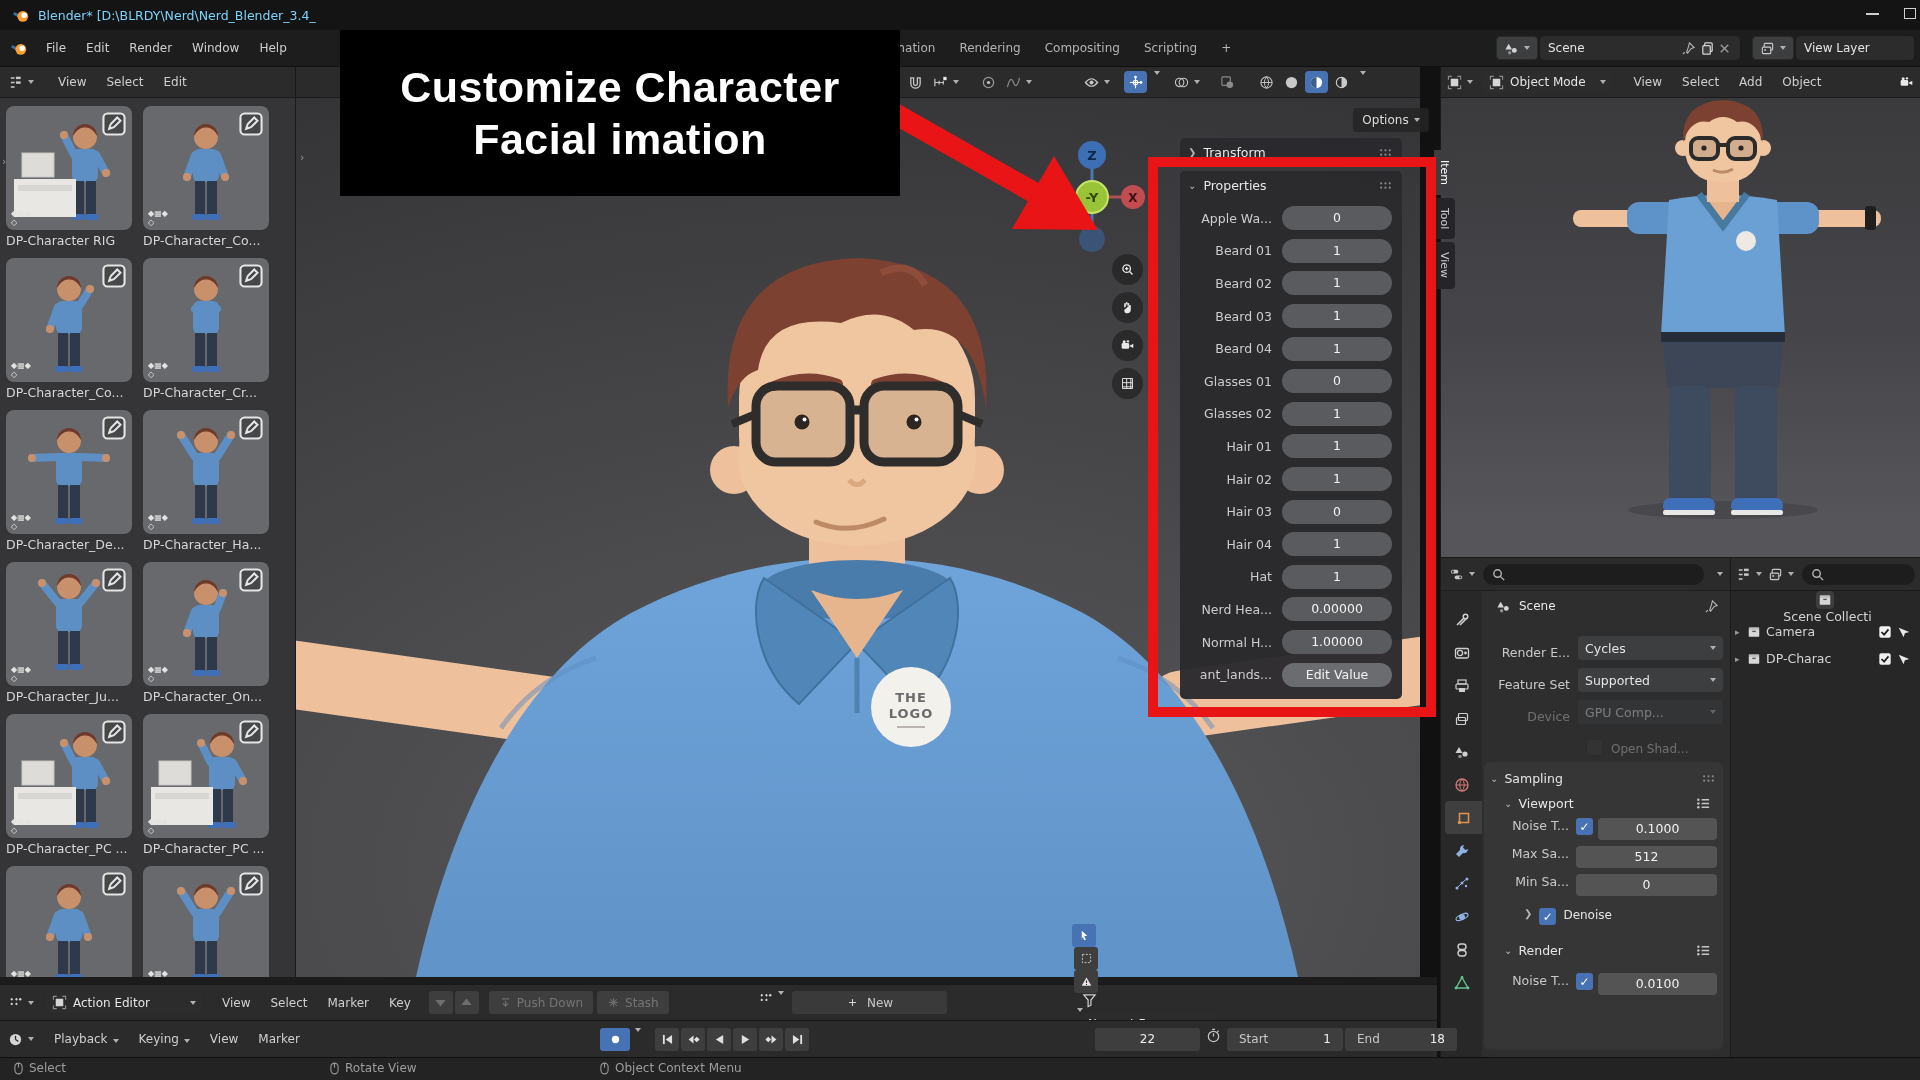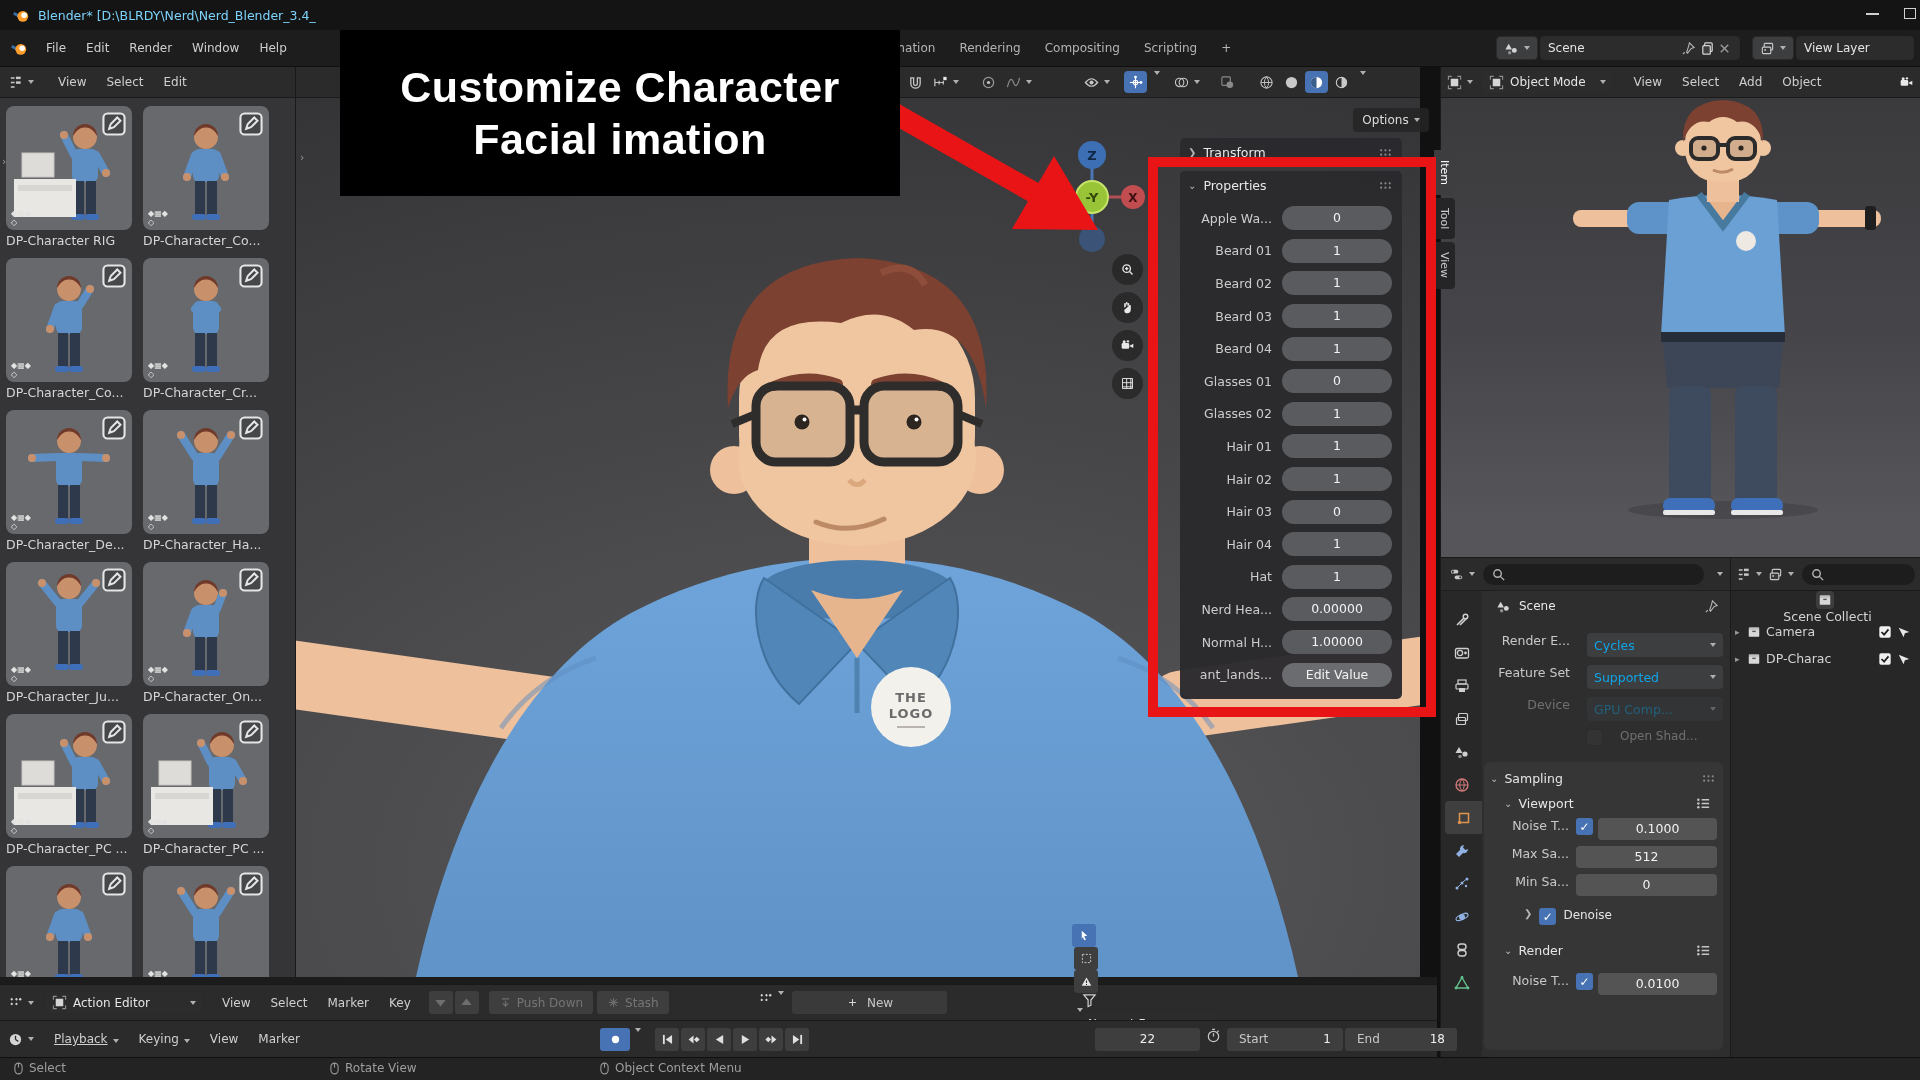--- a/index.html
+++ b/index.html
@@ -54,23 +54,23 @@
   .rvph{position:absolute;left:1440px;top:67px;width:480px;height:31px;background:#2b2b2b;border-bottom:1px solid #1a1a1a;border-left:1px solid #1a1a1a;display:flex;align-items:center;padding:0 6px;}
   
   .props{left:1440px;top:557px;width:290px;height:500px;background:#2e2e2e;border-left:1px solid #1a1a1a;border-top:1px solid #1a1a1a;overflow:hidden;}
   .pehead{position:absolute;left:0;top:0;width:290px;height:33px;background:#2b2b2b;border-bottom:1px solid #1f1f1f;display:flex;align-items:center;padding:0 8px;}
   .searchbox{flex:1;height:21px;background:#1d1d1d;border-radius:11px;display:flex;align-items:center;padding:0 8px;margin:0 8px;}
   .ptabs{position:absolute;left:0;top:33px;width:41px;height:467px;background:#282828;display:flex;flex-direction:column;align-items:stretch;padding-top:12px;}
   .ptab{height:33px;display:flex;align-items:center;justify-content:center;}
   .ptab.on{background:#3f3f3f;border-radius:4px 0 0 4px;margin-left:4px;}
   .ptab svg{width:16px;height:16px;}
   .pcontent{position:absolute;left:41px;top:33px;width:249px;height:467px;padding:8px 8px 0 2px;}
-  .prow{display:flex;align-items:flex-start;height:27px;margin-bottom:5px;gap:9px;}
+  .prow{display:flex;align-items:flex-end;height:27px;margin-bottom:5px;}
   .prlab{width:94px;text-align:right;padding-right:8px;color:#c9c9c9;white-space:nowrap;overflow:hidden;flex:none;font-size:12.5px;}
-  .pdrop{flex:1;height:24px;background:#3c3e40;border-radius:4px;display:flex;align-items:center;padding:0 7px;color:#0ea5e9;font-size:12.5px;}
+  .pdrop{flex:1;height:24px;background:#3c3e40;border-radius:4px;display:flex;align-items:center;padding:0 7px;color:#e5e5e5;font-size:12.5px;}
   .pdrop .cr{margin-left:auto;}
   .dis{opacity:.42;}
   .chk{width:17px;height:17px;border-radius:3px;background:#4772b3;color:#fff;font-size:12px;display:inline-flex;align-items:center;justify-content:center;flex:none;}
   .chk.off{background:#3a3a3a;border:1px solid #2a2a2a;}
   .panelbox{background:#363636;border-radius:6px;padding:4px 6px;margin-top:6px;}
   .phead{height:25px;display:flex;align-items:center;color:#e6e6e6;font-size:12.5px;}
   .phead .tw{color:#b5b5b5;margin-right:6px;font-size:10px;}
   .vrow{display:flex;align-items:flex-start;height:26px;margin:2px 0;}
   .vlab{width:86px;text-align:right;padding-right:7px;color:#c9c9c9;white-space:nowrap;overflow:hidden;flex:none;font-size:12.5px;}
   .vfield{flex:1;height:22px;line-height:22px;background:#545454;border-radius:4px;text-align:center;color:#f2f2f2;font-size:12.5px;}
@@ -1324,21 +1324,21 @@
   </div>
 
   <div class="abs tline">
     <span class="ico">
         <svg viewBox="0 0 16 16">
           <circle cx="8" cy="8" r="6" fill="#d5d5d5"></circle>
           <path d="M8 8V4M8 8l3 2" stroke="#2b2b2b" stroke-width="1.4" fill="none"></path>
         </svg>
       </span>
       <span class="cr"></span>
-    <span class="mitem" style="margin-left:10px;text-decoration:underline;"><span>Playback</span><span class="cr"></span></span>
+    <span class="mitem" style="margin-left:10px;"><span>Playback</span><span class="cr"></span></span>
     <span class="mitem"><span>Keying</span><span class="cr"></span></span>
     <span id="tl-menus" class="row">
         <span class="mitem">View</span>
         <span class="mitem">Marker</span>
       </span>
     <span class="row" style="position:absolute;left:600px;">
       <span class="gbtn" style="background:#4772b3;width:30px;">
           <svg viewBox="0 0 12 12" style="width:11px;height:11px;">
             <circle cx="6" cy="6" r="4" fill="#fff"></circle>
           </svg>

